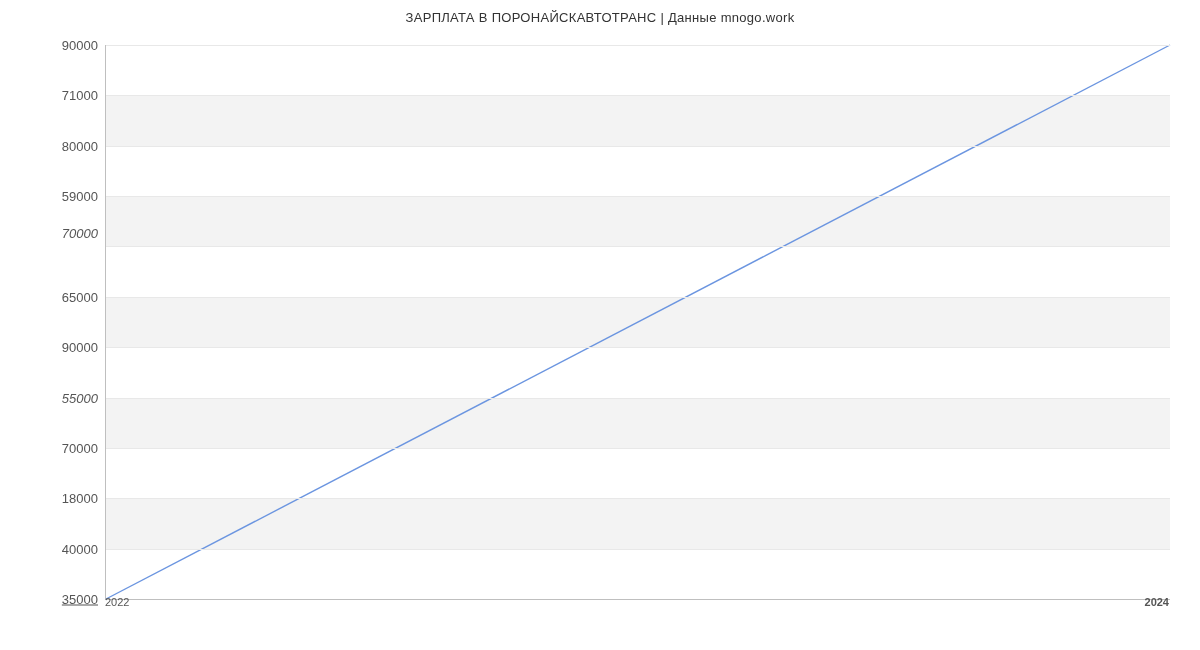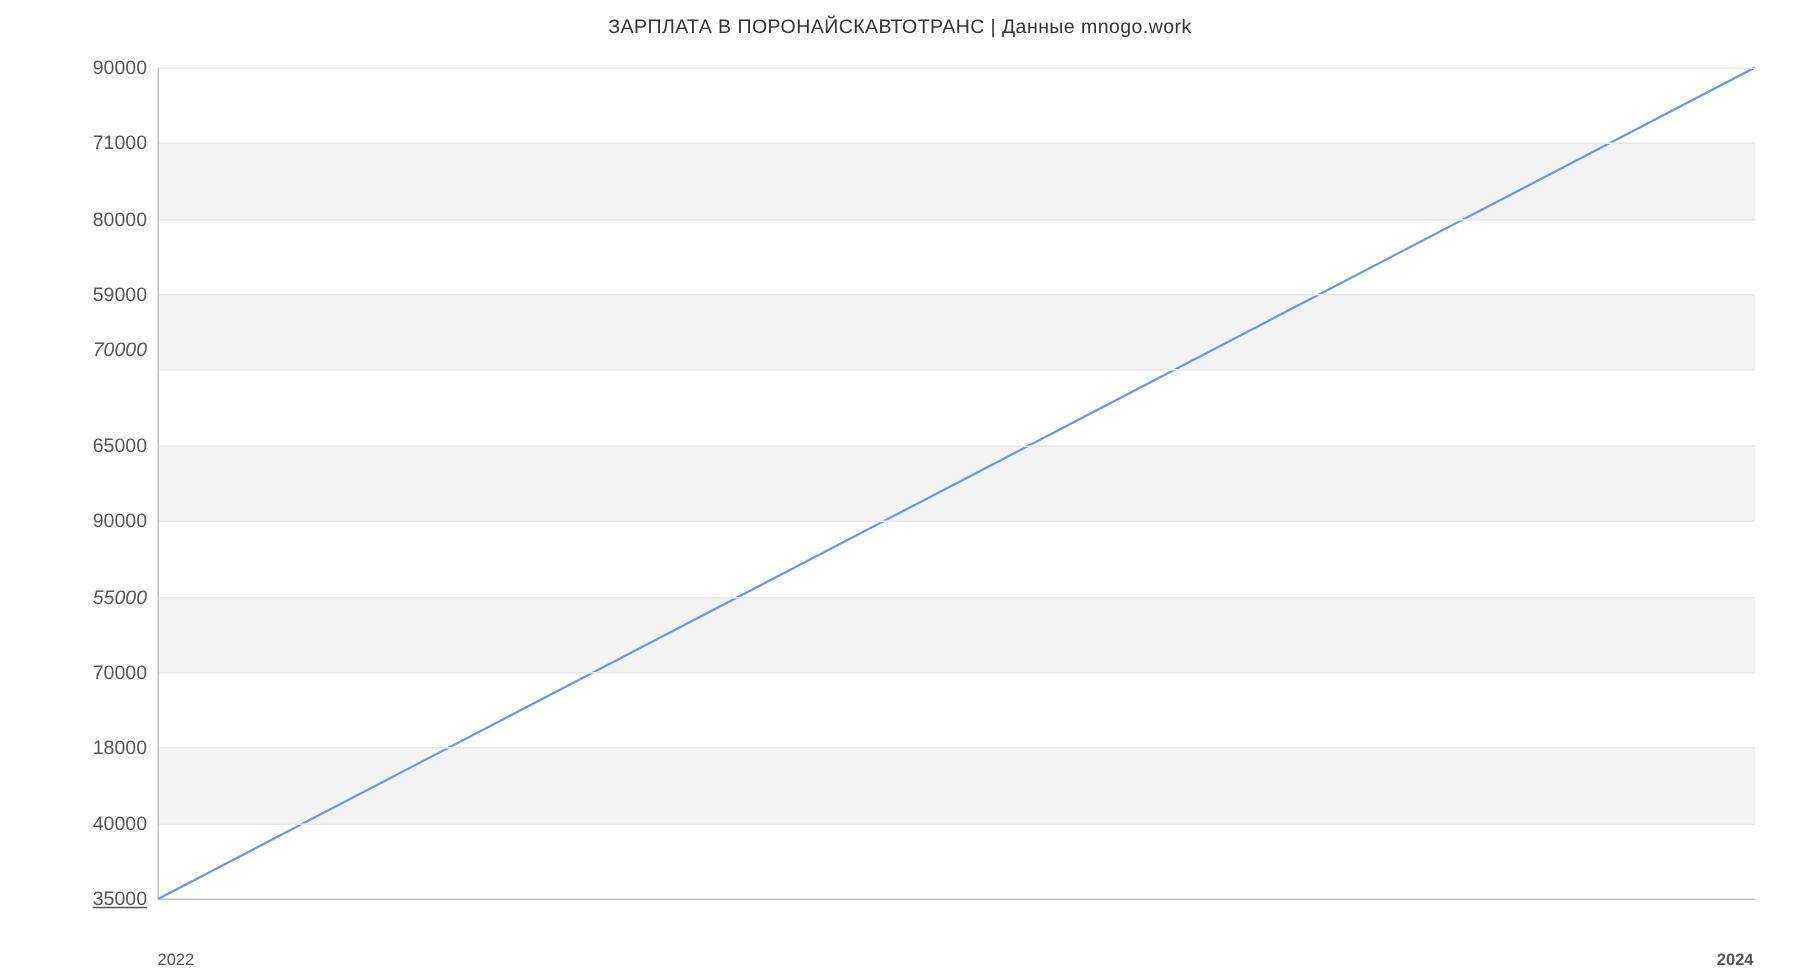--- a/index.html
+++ b/index.html
@@ -53,21 +53,21 @@
     position: absolute;
     right: 1102px; 
     width: 90px;
     text-align: right;
     font-size: 13px;
     color: #555555;
     transform: translateY(-50%);
   }
   .xtick {
     position: absolute;
-    top: 634px; 
+    top: 596px; 
     font-size: 11px;
     color: #555555;
     text-align: center;
   }
   svg.line {
     position: absolute;
     left: 0;
     top: 0;
     width: 100%;
     height: 100%;

